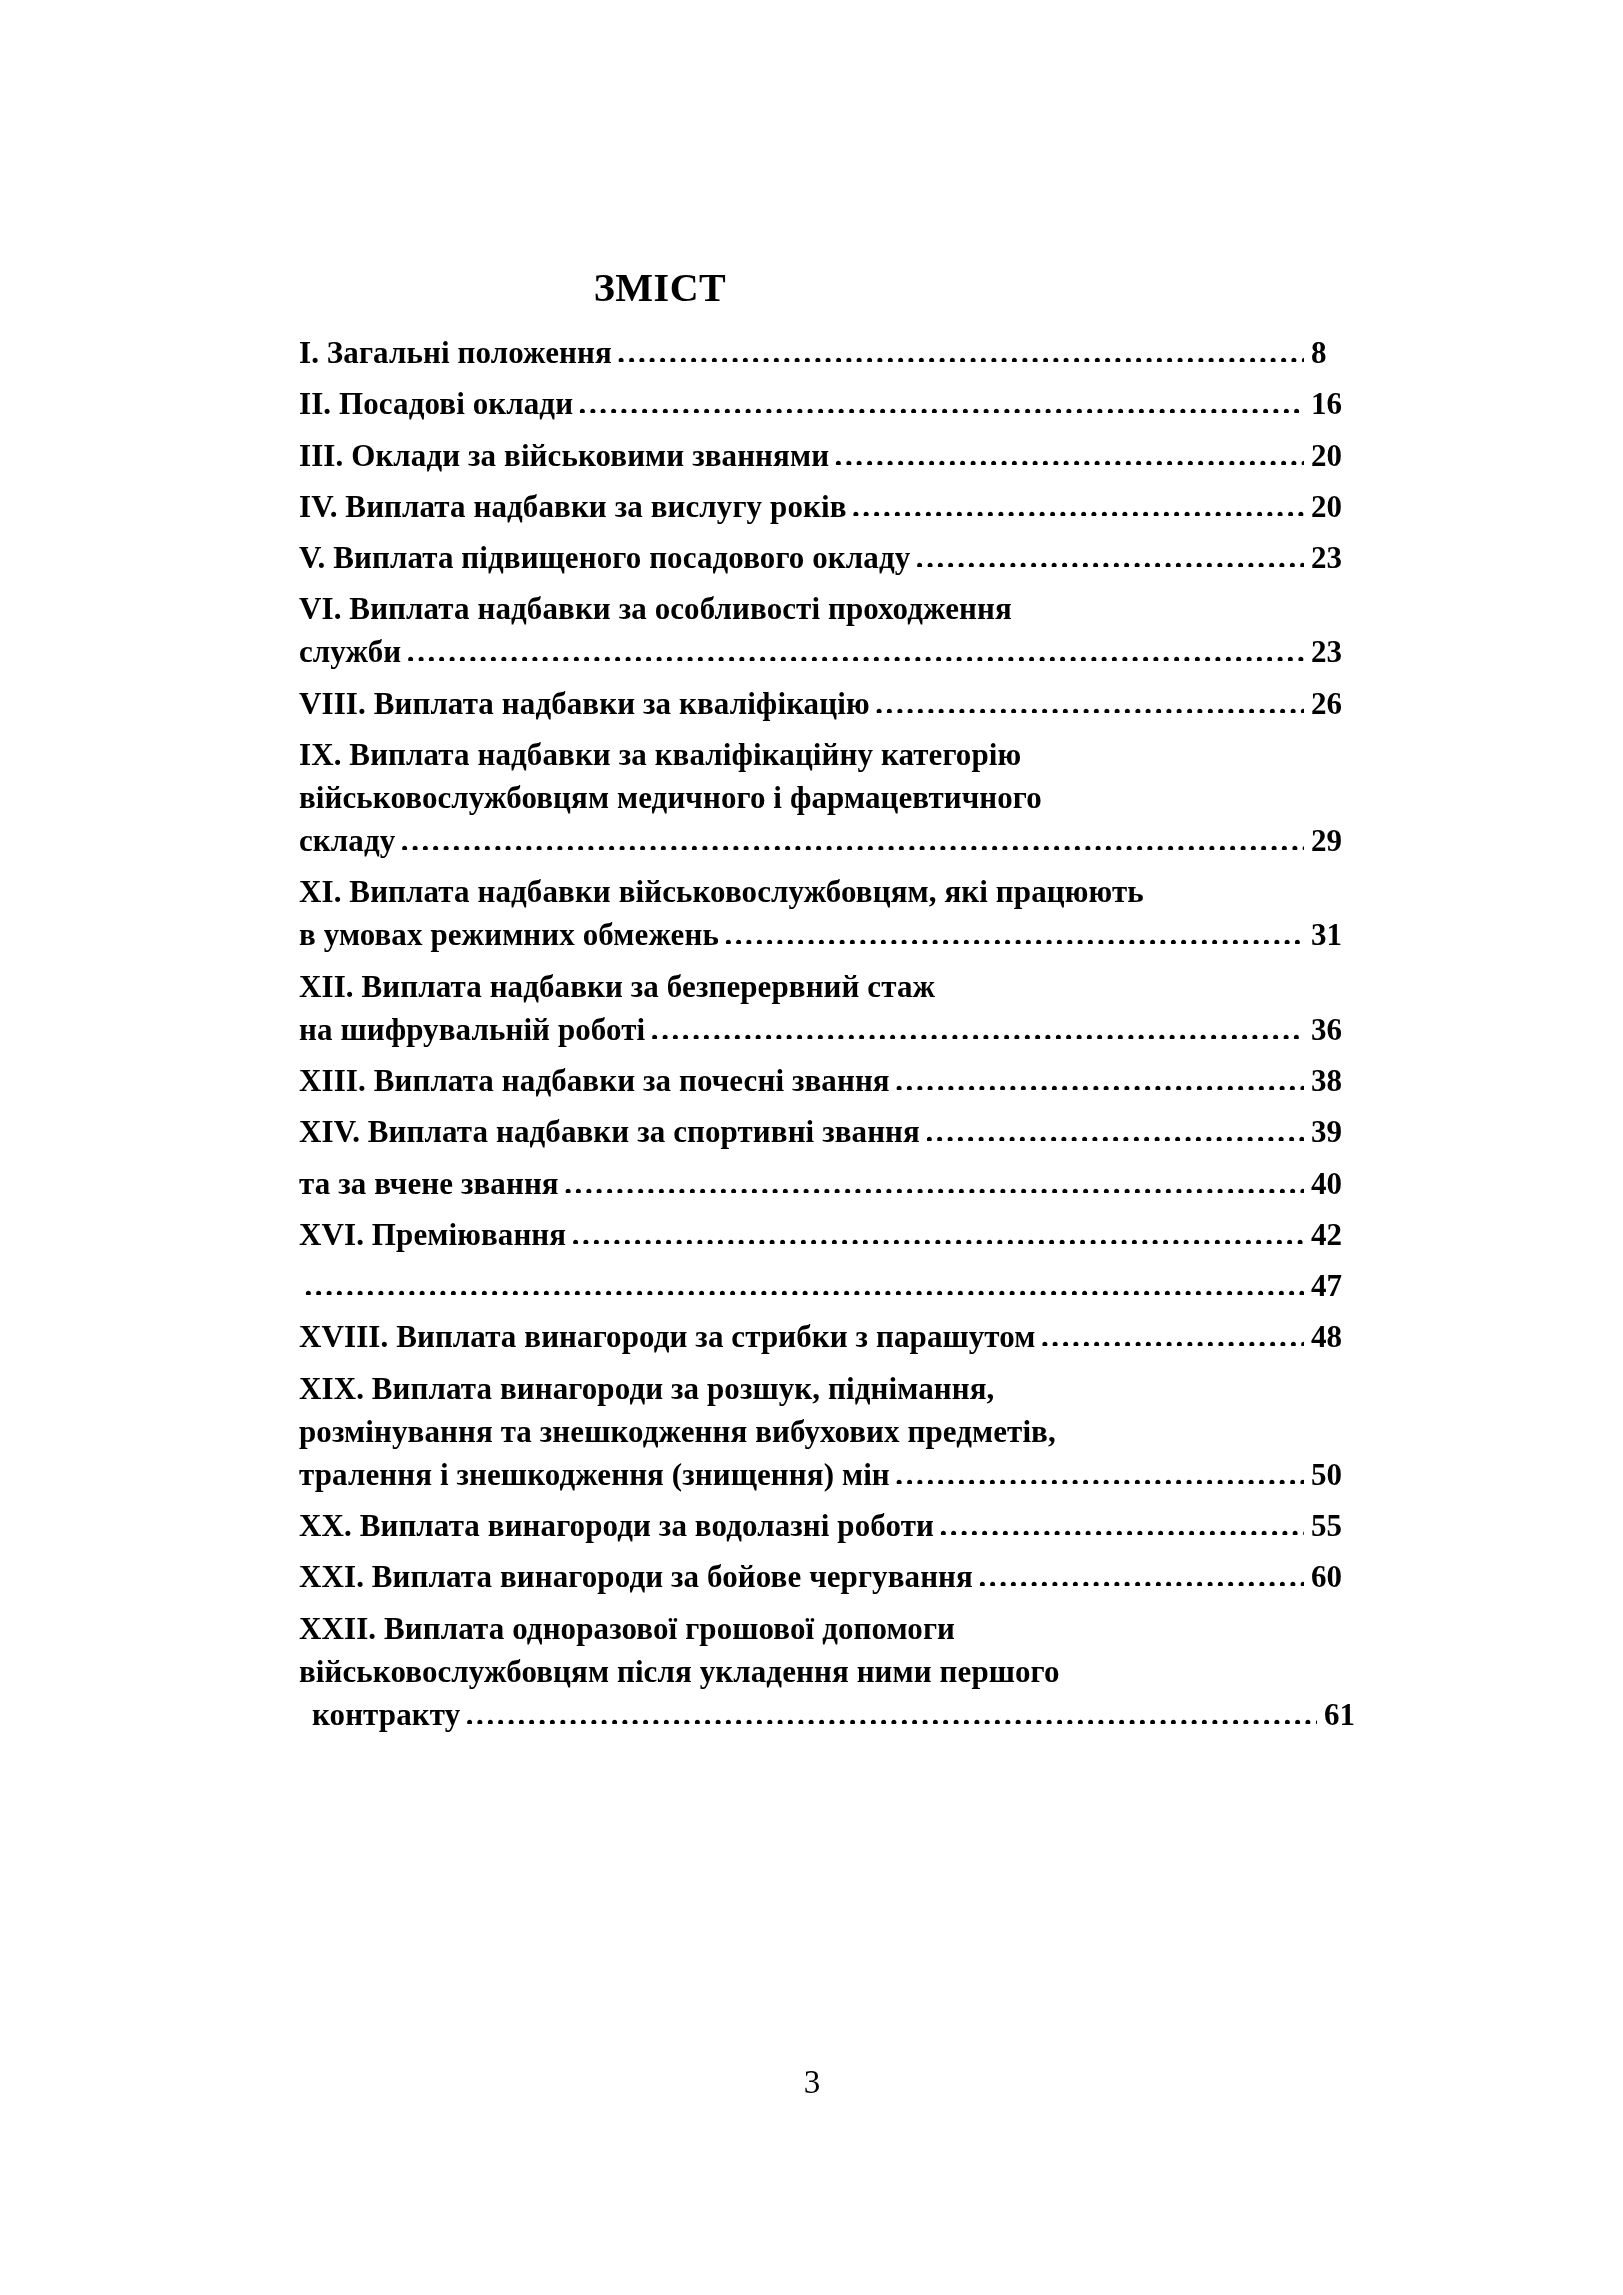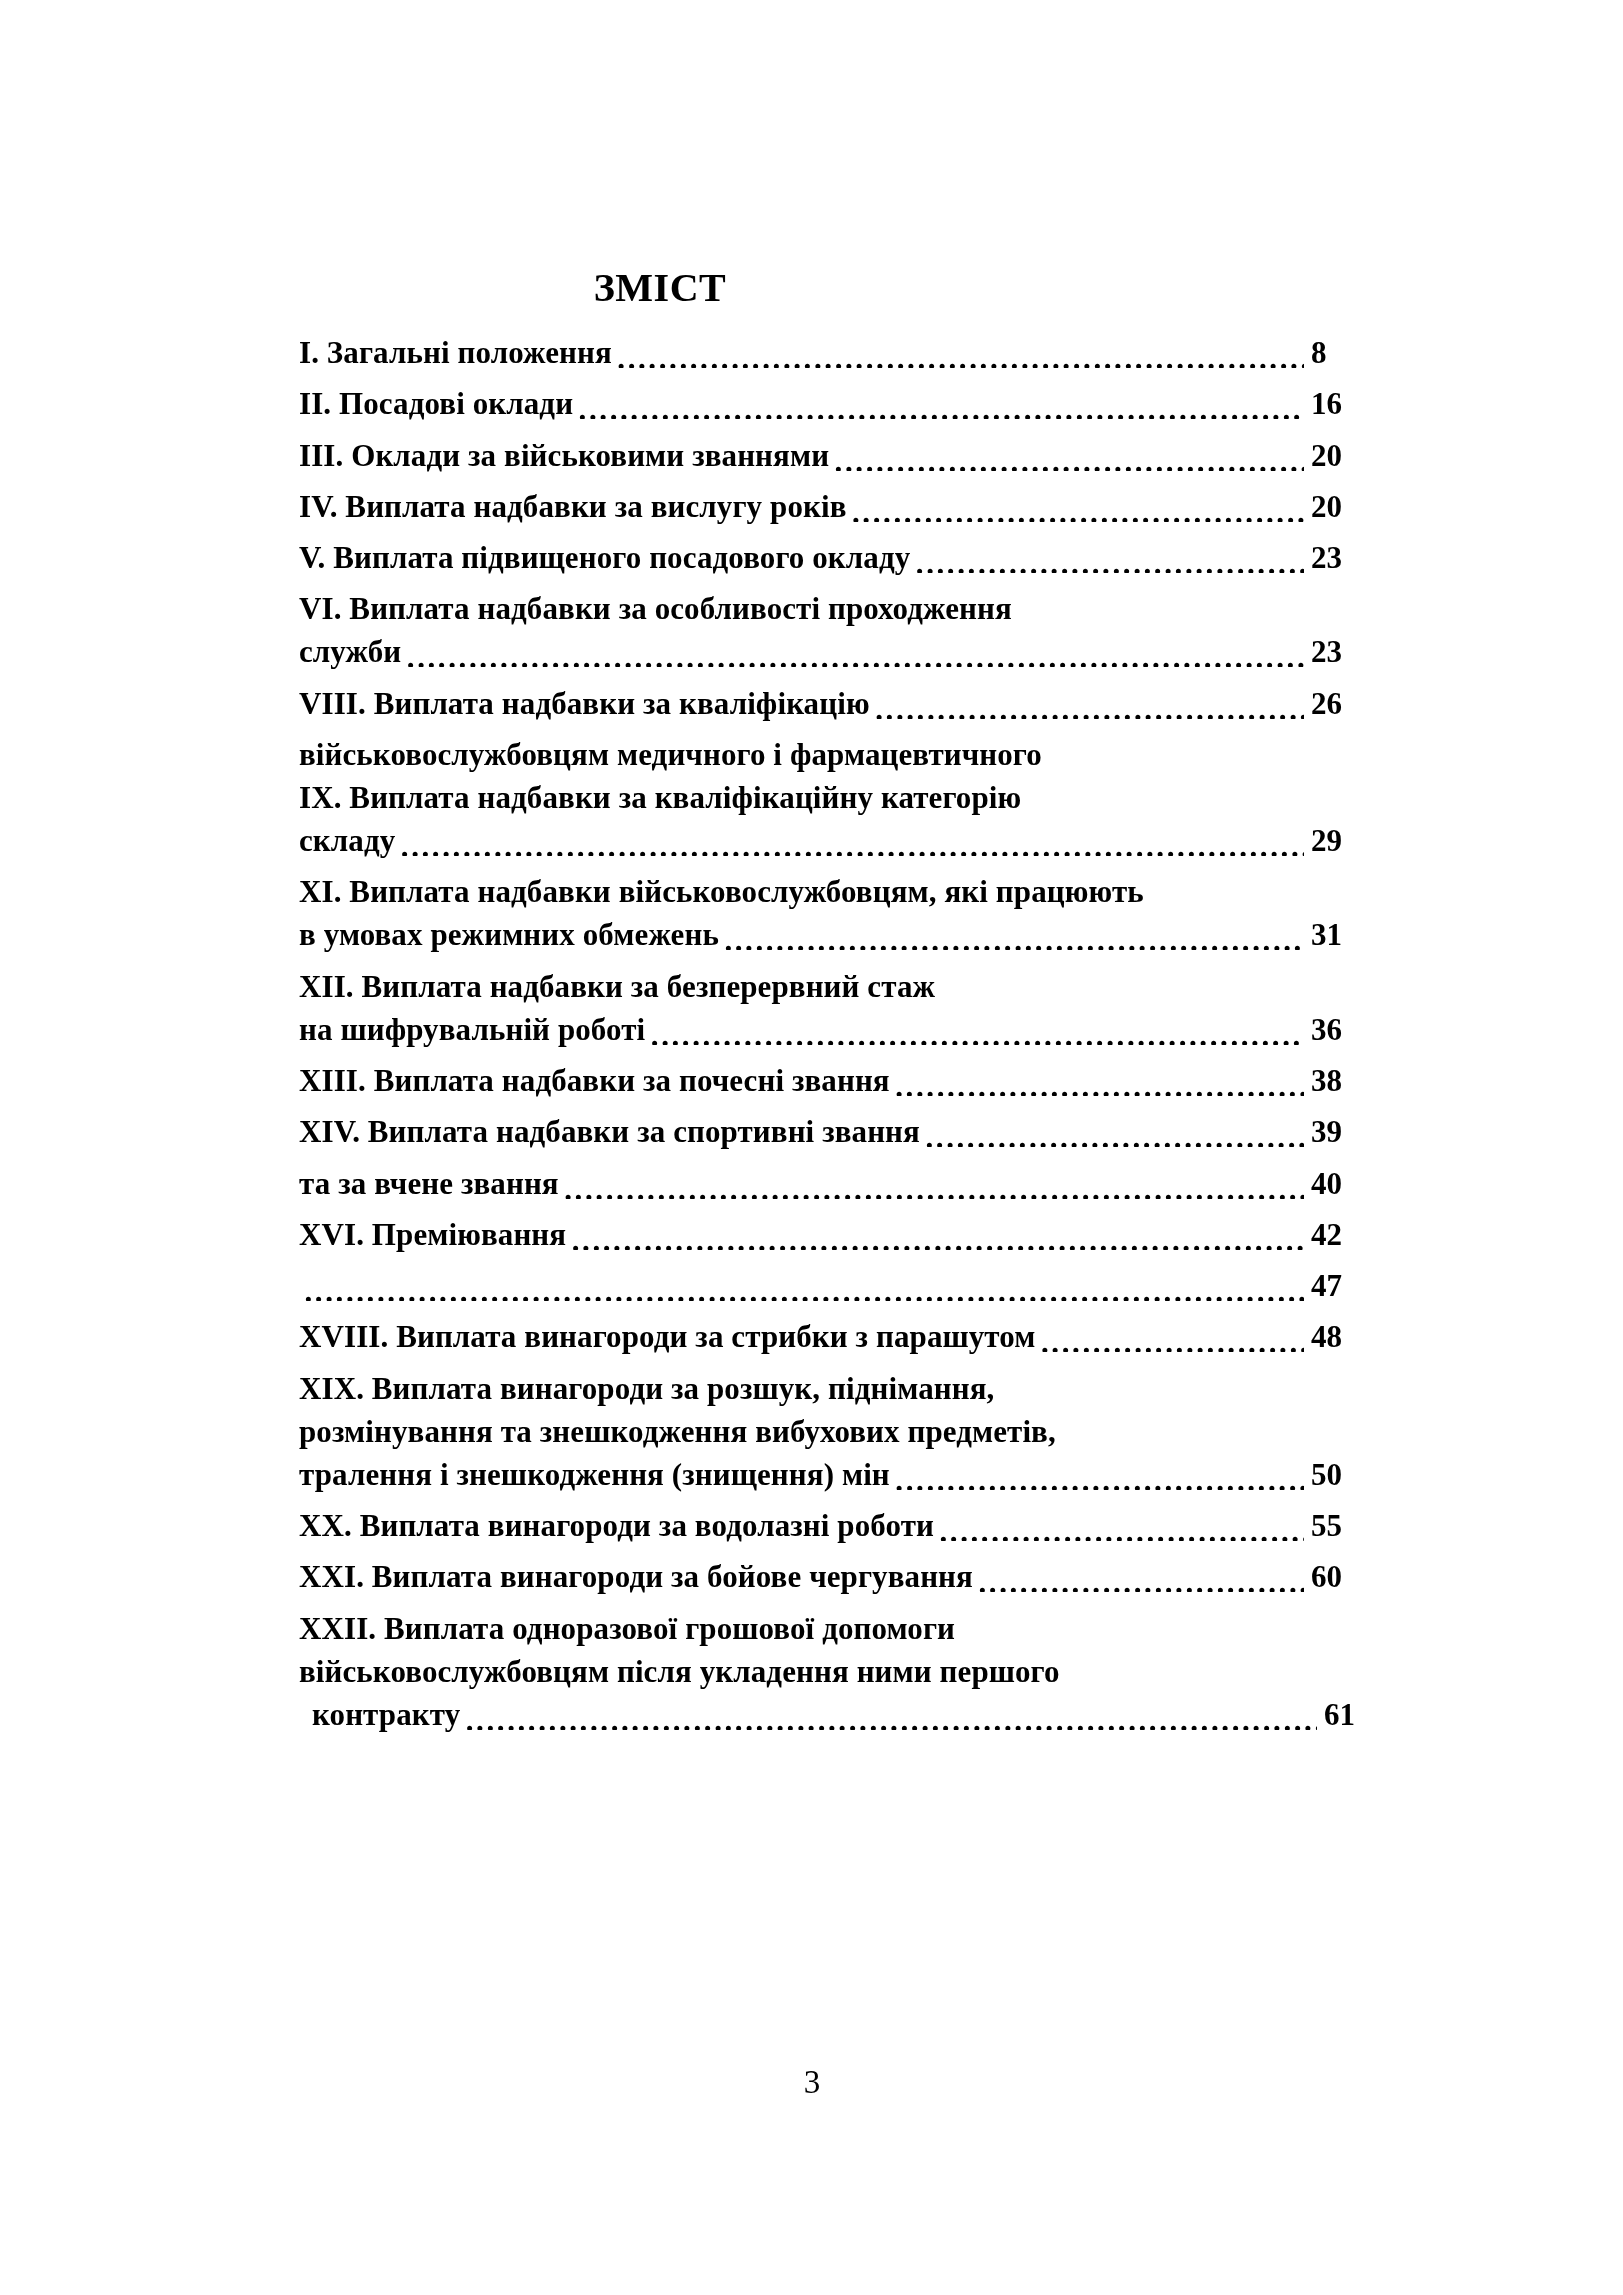--- a/index.html
+++ b/index.html
@@ -42,21 +42,21 @@
     width: 1065px;
   }
 
   .toc-entry {
     margin-bottom: 8.3px;
   }
 
   
   .toc-line {
     display: flex;
-    align-items: center;
+    align-items: flex-start;
     width: 100%;
     font-size: 31px;
     font-weight: bold;
     line-height: 43px;
     white-space: nowrap;
     font-family: "Liberation Serif", "DejaVu Serif", serif;
   }
 
   .toc-line.indent {
     padding-left: 13px;
@@ -164,26 +164,26 @@
       </div>
       <div class="toc-entry">
         <div class="toc-line">
           <span class="entry-text">VIII. Виплата надбавки за кваліфікацію</span>
           <span class="leader"></span>
           <span class="page-num">26</span>
         </div>
       </div>
       <div class="toc-entry">
         <div class="toc-line">
+          <span class="entry-text">IX. Виплата надбавки за кваліфікаційну категорію</span>
+          <span class="leader none"></span>
+          <span class="page-num empty"></span>
+        </div>
+        <div class="toc-line">
           <span class="entry-text">військовослужбовцям медичного і фармацевтичного</span>
-          <span class="leader none"></span>
-          <span class="page-num empty"></span>
-        </div>
-        <div class="toc-line">
-          <span class="entry-text">IX. Виплата надбавки за кваліфікаційну категорію</span>
           <span class="leader none"></span>
           <span class="page-num empty"></span>
         </div>
         <div class="toc-line">
           <span class="entry-text">складу</span>
           <span class="leader"></span>
           <span class="page-num">29</span>
         </div>
       </div>
       <div class="toc-entry">

